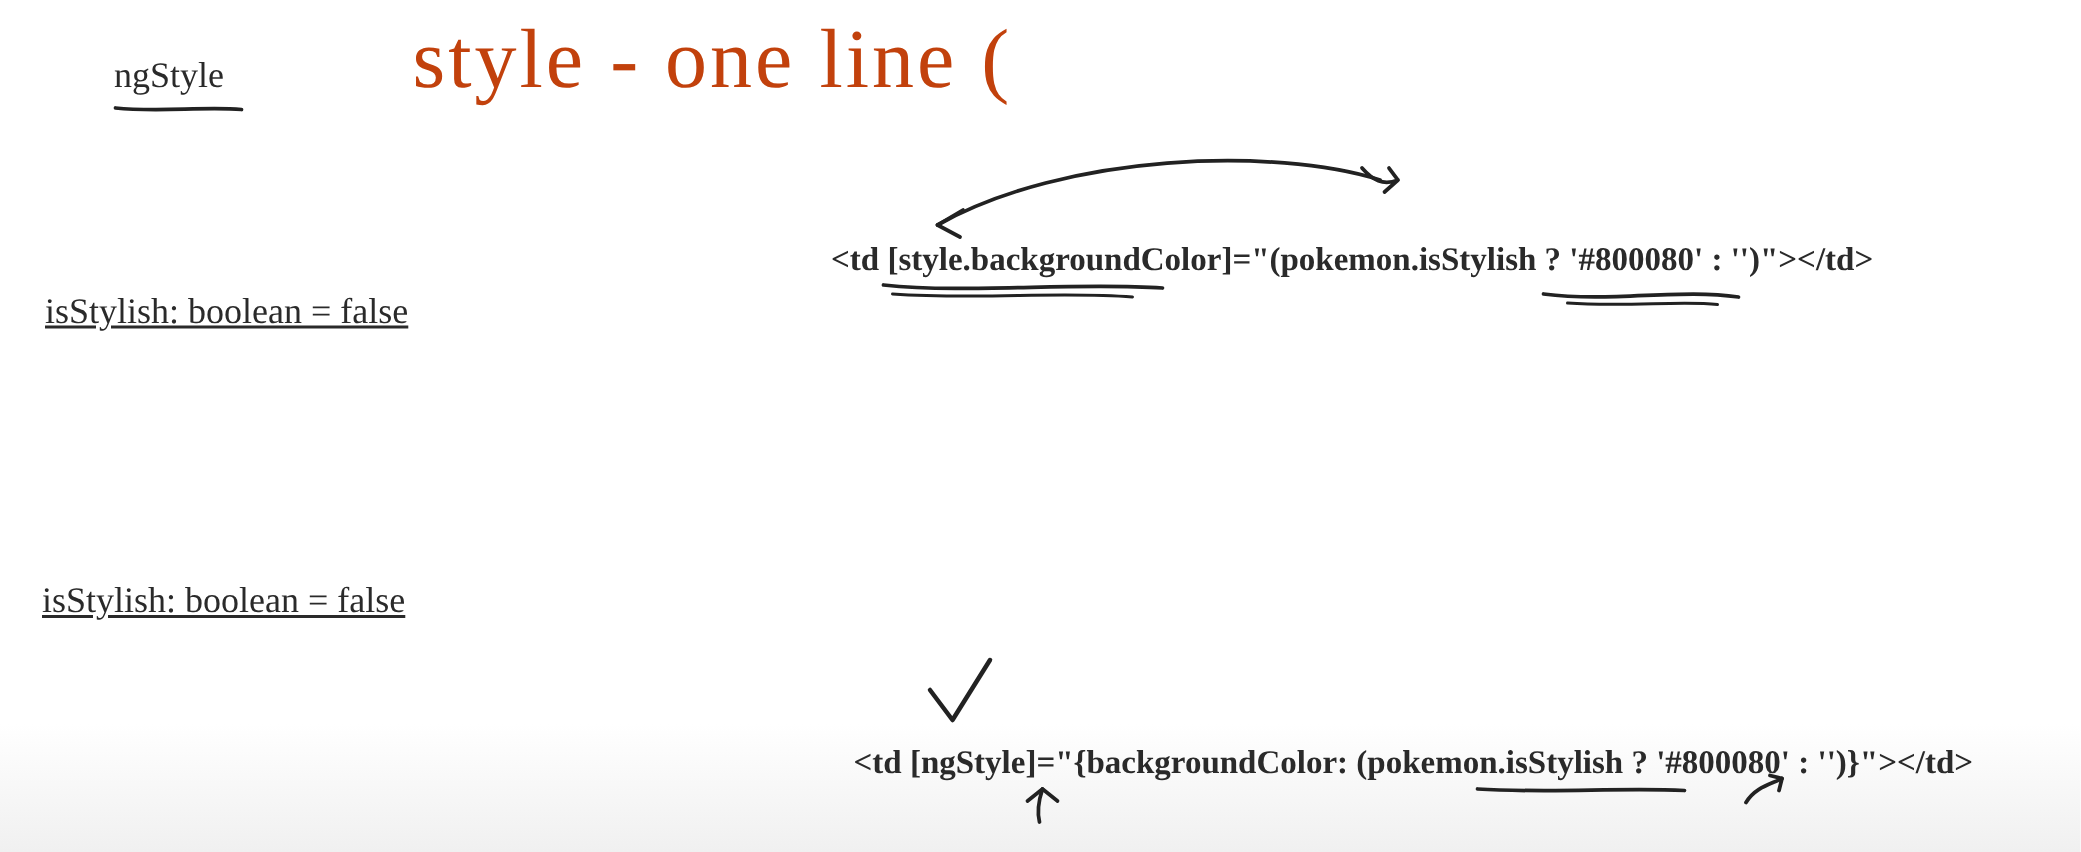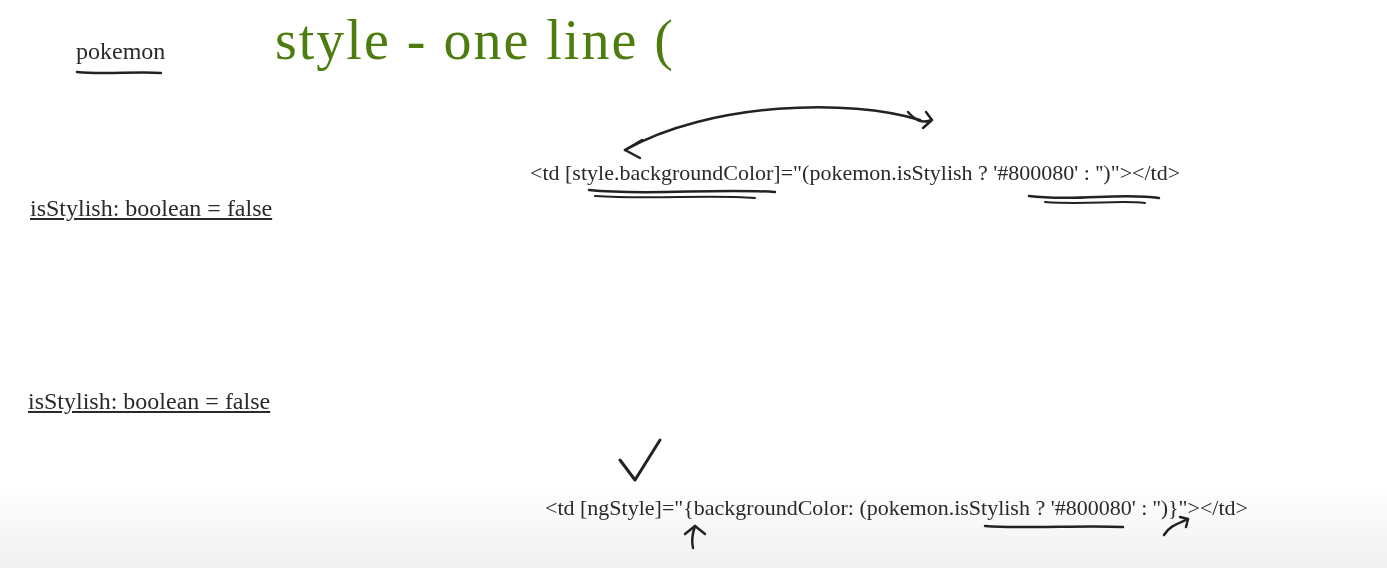--- a/index.html
+++ b/index.html
@@ -18,38 +18,39 @@
   }
   .abs { position: absolute; }
   .headline-label {
     font-size: 24px;
     font-weight: 500;
   }
   .big-hand {
     font-size: 56px;
     font-weight: 400;
     letter-spacing: 2px;
-    color: #4d7c0f;
+    color: #c2410c;
   }
   .decl {
     font-size: 24px;
     font-weight: 500;
     text-decoration: underline;
   }
   .code-line {
     font-size: 22px;
-    font-weight: 400;
+    font-weight: 700;
     white-space: nowrap;
+    margin-left: 24px;
   }
   svg { position: absolute; overflow: visible; }
 </style>
 </head>
 <body>
 
-<div class="abs headline-label" style="left:76px; top:38px;">pokemon</div>
+<div class="abs headline-label" style="left:76px; top:38px;">ngStyle</div>
 
 <svg style="left:75px; top:68px; width:90px; height:10px;">
   <path d="M2 4 C 30 7, 60 3, 86 5" stroke="#222" stroke-width="2.5" fill="none" stroke-linecap="round"></path>
 </svg>
 
 <div class="abs big-hand" style="left:275px; top:8px;">style - one line (</div>
 
 <svg style="left:590px; top:110px; width:360px; height:60px;">
   <path d="M 330 10 C 260 -12, 120 -8, 35 40" stroke="#222" stroke-width="2.5" fill="none" stroke-linecap="round"></path>
 

